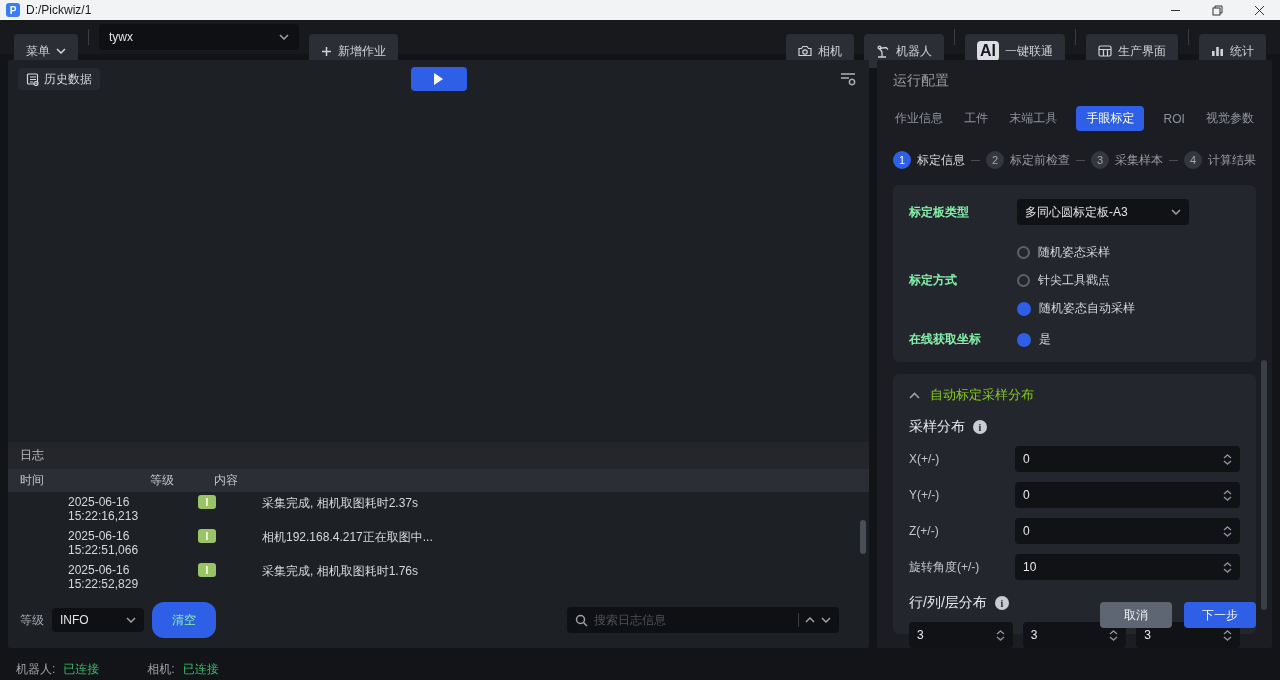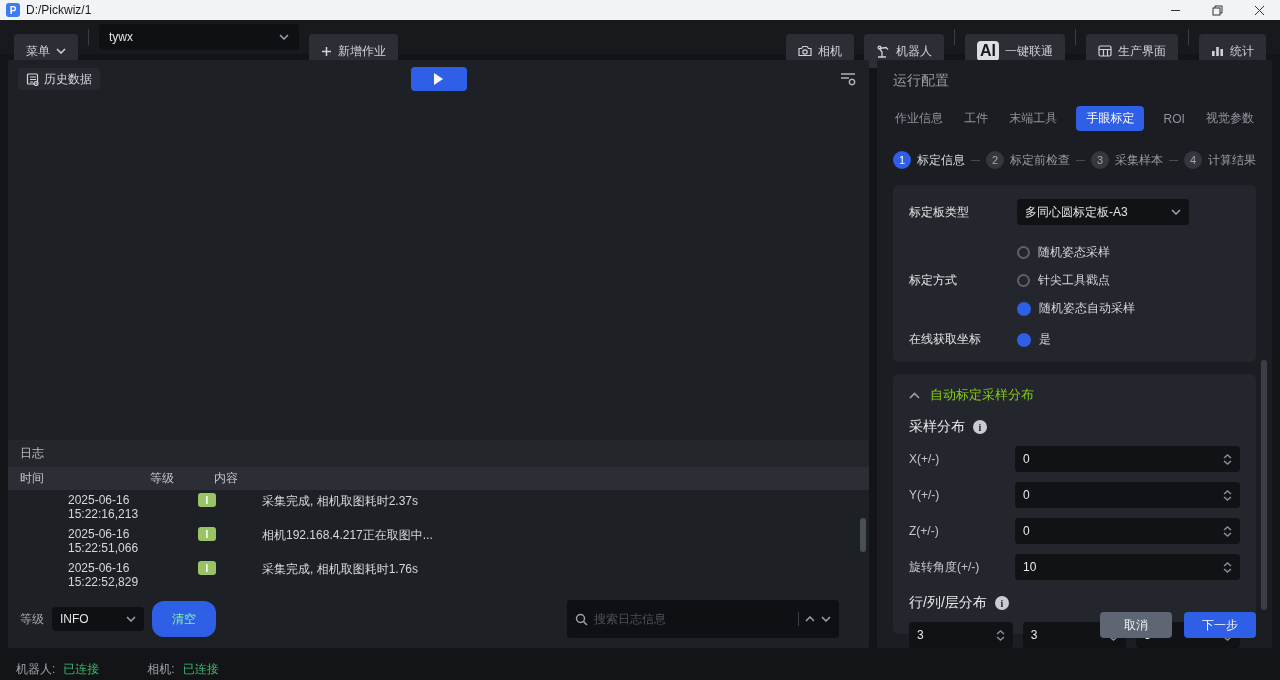--- a/index.html
+++ b/index.html
@@ -41,21 +41,21 @@
   .col-content { flex:1; }
   .log-rows { position:relative; }
   .log-row { display:flex; align-items:flex-start; padding:3px 0; color:#d6d8da;margin-left:48px; }
   .lv-badge { width:18px; height:14px; background:#9ac366; border-radius:3px; color:#fff; font-size:10px; font-weight:bold; display:flex; align-items:center; justify-content:center; }
   .log-scroll { position:absolute; right:3px; top:28px; width:6px; height:34px; background:#4a4e56; border-radius:3px; }
   .log-controls { display:flex; align-items:center; padding:8px 12px 10px 12px; gap:8px; }
   .lv-label { color:#a7aaaf; }
   .lv-select { height:24px; width:92px; background:#0e1014; border-radius:4px; display:flex; align-items:center; padding:0 8px; color:#e2e4e7; cursor:pointer; }
   .lv-select .chev { margin-left:auto; }
   .clear-btn { height:36px; width:64px; background:#2e5fe6; border-radius:12px; color:#86efac; border:none; font-size:12px; cursor:pointer; }
-  .search-box { margin-left:auto; margin-right:18px; width:272px; height:38px; background:#0e1014; border-radius:4px; display:flex; align-items:center; padding:0 8px; gap:6px; }
+  .search-box { margin-left:auto; margin-right:18px; width:272px; height:26px; background:#0e1014; border-radius:4px; display:flex; align-items:center; padding:0 8px; gap:6px; }
   .search-box input { flex:1; background:transparent; border:none; outline:none; color:#dfe1e4; font-size:12px; font-family:inherit; }
   .search-box input::placeholder { color:#4d5157; }
   .sb-sep { width:1px; height:14px; background:#3a3d44; }
   .sb-nav { color:#9ea1a7; cursor:pointer; display:flex; align-items:center; }
 
   
   .panel { flex:1; background:#1b1d22; border-radius:2px; position:relative; padding:10px 16px; }
   .panel-title { color:#9a9da3; font-size:14px; margin:2px 0 16px 0; }
   .tabs { display:flex; justify-content:space-between; align-items:center; }
   .tab { color:#8f939a; padding:4px 2px; cursor:pointer; white-space:nowrap; }
@@ -64,41 +64,41 @@
   .step-circle { width:18px; height:18px; border-radius:50%; background:#34373e; color:#a3a6ad; font-size:11px; display:flex; align-items:center; justify-content:center; flex:none; }
   .step.active .step-circle { background:#2e5fe6; color:#fff; }
   .step { display:flex; align-items:center; gap:6px; }
   .step-label { color:#989ba2; white-space:nowrap; }
   .step.active .step-label { color:#d6d8dc; }
   .step-dash { width:9px; height:1px; background:#4a4d54; flex:none; }
 
   .card { background:#24262d; border-radius:6px; padding:14px 16px; margin-top:16px; }
   .form-row { display:flex; margin-bottom:14px; }
   .form-row:last-child { margin-bottom:0; }
-  .form-label { width:108px; color:#e5e5e5; flex:none; padding-top:5px; }
+  .form-label { width:108px; color:#86efac; flex:none; padding-top:5px;font-weight:bold; }
   .dd { height:26px; width:172px; background:#101216; border-radius:4px; display:flex; align-items:center; padding:0 8px; color:#e2e4e7; cursor:pointer; }
   .dd .chev { margin-left:auto; }
   .radio-stack { display:flex; flex-direction:column; gap:11px; padding-top:5px; }
   .radio-opt { display:flex; align-items:center; gap:8px; color:#d5d7db; cursor:pointer; }
   .radio { width:13px; height:13px; border-radius:50%; border:2px solid #5c616a; background:transparent; flex:none; }
   .radio.checked { border:none; background:#2e5fe6; width:14px; height:14px; }
 
   .card2 { background:#24262d; border-radius:6px; padding:12px 16px; margin-top:12px; height:260px; }
   .sec-head { display:flex; align-items:center; gap:10px; color:#84cc16; font-size:13px; cursor:pointer; }
   .sub-head { display:flex; align-items:center; gap:8px; color:#e8eaec; font-size:14px; margin-top:14px; }
   .info-icon { width:14px; height:14px; border-radius:50%; background:#c9ccd0; color:#1b1d22; font-size:10px; font-weight:bold; display:flex; align-items:center; justify-content:center; font-family:"Liberation Serif",serif; }
   .field-row { display:flex; align-items:center; margin-top:10px; }
   .field-label { width:106px; color:#c3c6cb; flex:none; }
   .spin { flex:1; height:26px; background:#101216; border-radius:4px; display:flex; align-items:center; padding:0 8px; color:#e8eaec; }
   .spin-arrows { margin-left:auto; display:flex; flex-direction:column; gap:1px; color:#8c9098; cursor:pointer; }
   .grid-row { display:flex; gap:10px; margin-top:10px; }
   .grid-row .spin { flex:1; }
 
   .panel-scroll { position:absolute; right:5px; top:300px; width:6px; height:250px; background:#3a3e46; border-radius:3px; }
-  .panel-footer { position:absolute; right:16px; bottom:10px; display:flex; gap:12px; }
+  .panel-footer { position:absolute; right:16px; bottom:20px; display:flex; gap:12px; }
   .btn-cancel { width:72px; height:26px; background:#5e6673; border:none; border-radius:4px; color:#f0f1f3; font-size:12px; cursor:pointer; }
   .btn-next { width:72px; height:26px; background:#2e5fe6; border:none; border-radius:4px; color:#fff; font-size:12px; cursor:pointer; }
 
   
   .statusbar { height:26px; display:flex; align-items:center; padding:0 16px; gap:8px; margin-top:8px; }
   .st-label { color:#9fa3a8; }
   .st-value { color:#3cb871; margin-right:40px; }
 </style>
 </head>
 <body>

